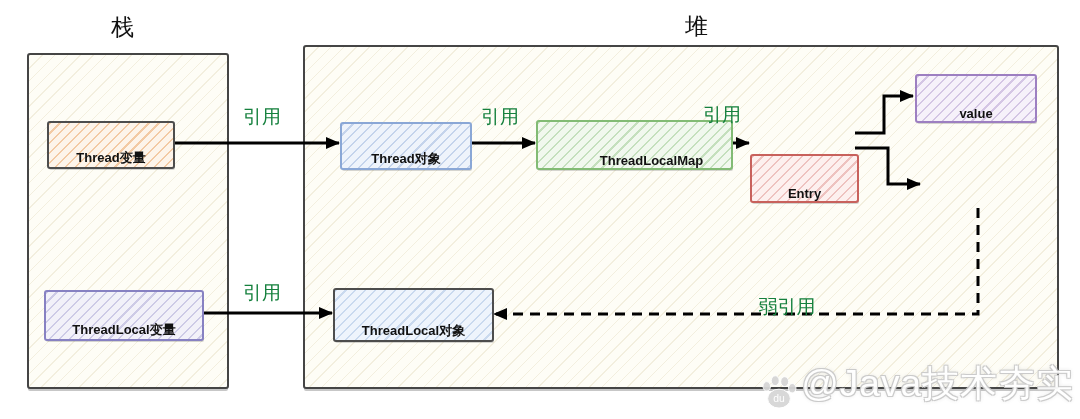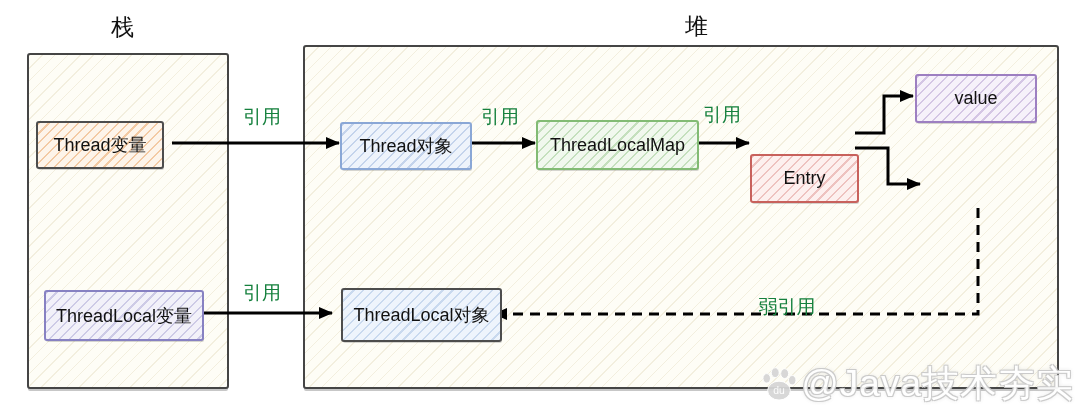--- a/index.html
+++ b/index.html
@@ -24,46 +24,47 @@
   .region-label{
     position:absolute;
     transform:translateX(-50%);
     font-size:23px;color:#111;letter-spacing:1px;
     z-index:4;white-space:nowrap;
   }
   
   .node{
     position:absolute;z-index:3;
     border:2px solid #4d4d4d;border-radius:3px;
-    display:flex;align-items:center;justify-content:center;
-    font-size:18px;color:#111;white-space:nowrap;
+    display:flex;align-items:flex-end;justify-content:center;
+    font-size:13px;color:#111;white-space:nowrap;
     box-shadow:1px 2px 0 -1px rgba(90,90,90,0.25);
+    font-weight:bold;
   }
   .node .node-label{pointer-events:none;}
   .hatch-orange{background:repeating-linear-gradient(135deg, rgba(233,160,94,0.50) 0 1.5px, transparent 1.5px 7px), #fdf4ea;}
   .hatch-blue{background:repeating-linear-gradient(135deg, rgba(138,167,214,0.42) 0 1.5px, transparent 1.5px 7px), #eef3fb;}
-  .hatch-green{background:repeating-linear-gradient(135deg, rgba(130,187,116,0.40) 0 1.5px, transparent 1.5px 7px), #f1f8ee;}
+  .hatch-green{background:repeating-linear-gradient(135deg, rgba(130,187,116,0.40) 0 1.5px, transparent 1.5px 7px), #f1f8ee;padding-left:34px;}
   .hatch-red{background:repeating-linear-gradient(135deg, rgba(214,120,115,0.38) 0 1.5px, transparent 1.5px 7px), #fdf0ef;margin-top:32px;}
   .hatch-purple{background:repeating-linear-gradient(135deg, rgba(157,127,193,0.38) 0 1.5px, transparent 1.5px 7px), #f6f1fa;}
   .hatch-teal{background:repeating-linear-gradient(135deg, rgba(70,160,172,0.38) 0 1.5px, transparent 1.5px 7px), #ecf6f7;}
   .hatch-lavender{background:repeating-linear-gradient(135deg, rgba(135,129,194,0.34) 0 1.5px, transparent 1.5px 7px), #f2f1f9;}
-  .hatch-lightblue{background:repeating-linear-gradient(135deg, rgba(150,180,220,0.42) 0 1.5px, transparent 1.5px 7px), #eef4fc;margin-left:8px;}
+  .hatch-lightblue{background:repeating-linear-gradient(135deg, rgba(150,180,220,0.42) 0 1.5px, transparent 1.5px 7px), #eef4fc;}
   
   #edges{position:absolute;left:0;top:0;z-index:2;}
   .edge{stroke:#000;stroke-width:3;fill:none;}
   .edge.dashed{stroke-dasharray:10 7;}
   
   .edge-label{
     position:absolute;transform:translateX(-50%);
     font-size:19px;color:#15803d;z-index:4;white-space:nowrap;
   }
   
   .watermark{
     position:absolute;right:6px;bottom:10px;z-index:5;
-    display:flex;align-items:center;gap:3px;
+    display:flex;align-items:flex-end;gap:3px;
     opacity:0.95;
     margin-top:16px;
   }
   .watermark-text{
     font-size:37px;color:#ffffff;font-weight:400;letter-spacing:1px;
     text-shadow:-1px -1px 0 #c9c9c9, 1px -1px 0 #c9c9c9, -1px 1px 0 #c9c9c9, 1px 1px 0 #c9c9c9, 0 0 4px rgba(160,160,160,0.45);
     white-space:nowrap;
   }
 </style>
 </head>
@@ -85,21 +86,21 @@
     </defs>
     <path class="edge" d="M172,143 L339,143" marker-end="url(#arrow)"></path>
     <path class="edge" d="M467,143 L535,143" marker-end="url(#arrow)"></path>
     <path class="edge" d="M695,143 L749,143" marker-end="url(#arrow)"></path>
     <path class="edge" d="M855,133 L884,133 L884,96 L913,96" marker-end="url(#arrow)"></path>
     <path class="edge" d="M855,148 L888,148 L888,184 L920,184" marker-end="url(#arrow)"></path>
     <path class="edge" d="M200,313 L332,313" marker-end="url(#arrow)"></path>
     <path class="edge dashed" d="M978,208 L978,314 L494,314" marker-end="url(#arrow)"></path>
   </svg>
 
-  <div class="node hatch-orange" style="left: 36px; top: 121px; width: 124px; height: 44px; border-color: rgb(77, 77, 77);">
+  <div class="node hatch-orange" style="left: 47px; top: 121px; width: 124px; height: 44px; border-color: rgb(77, 77, 77);">
     <span class="node-label">Thread变量</span>
   </div>
 
   <div class="node hatch-blue" style="left: 340px; top: 122px; width: 128px; height: 44px; border-color: rgb(138, 167, 214);">
     <span class="node-label">Thread对象</span>
   </div>
 
   <div class="node hatch-green" style="left: 536px; top: 120px; width: 159px; height: 46px; border-color: rgb(130, 187, 116);">
     <span class="node-label">ThreadLocalMap</span>
   </div>

